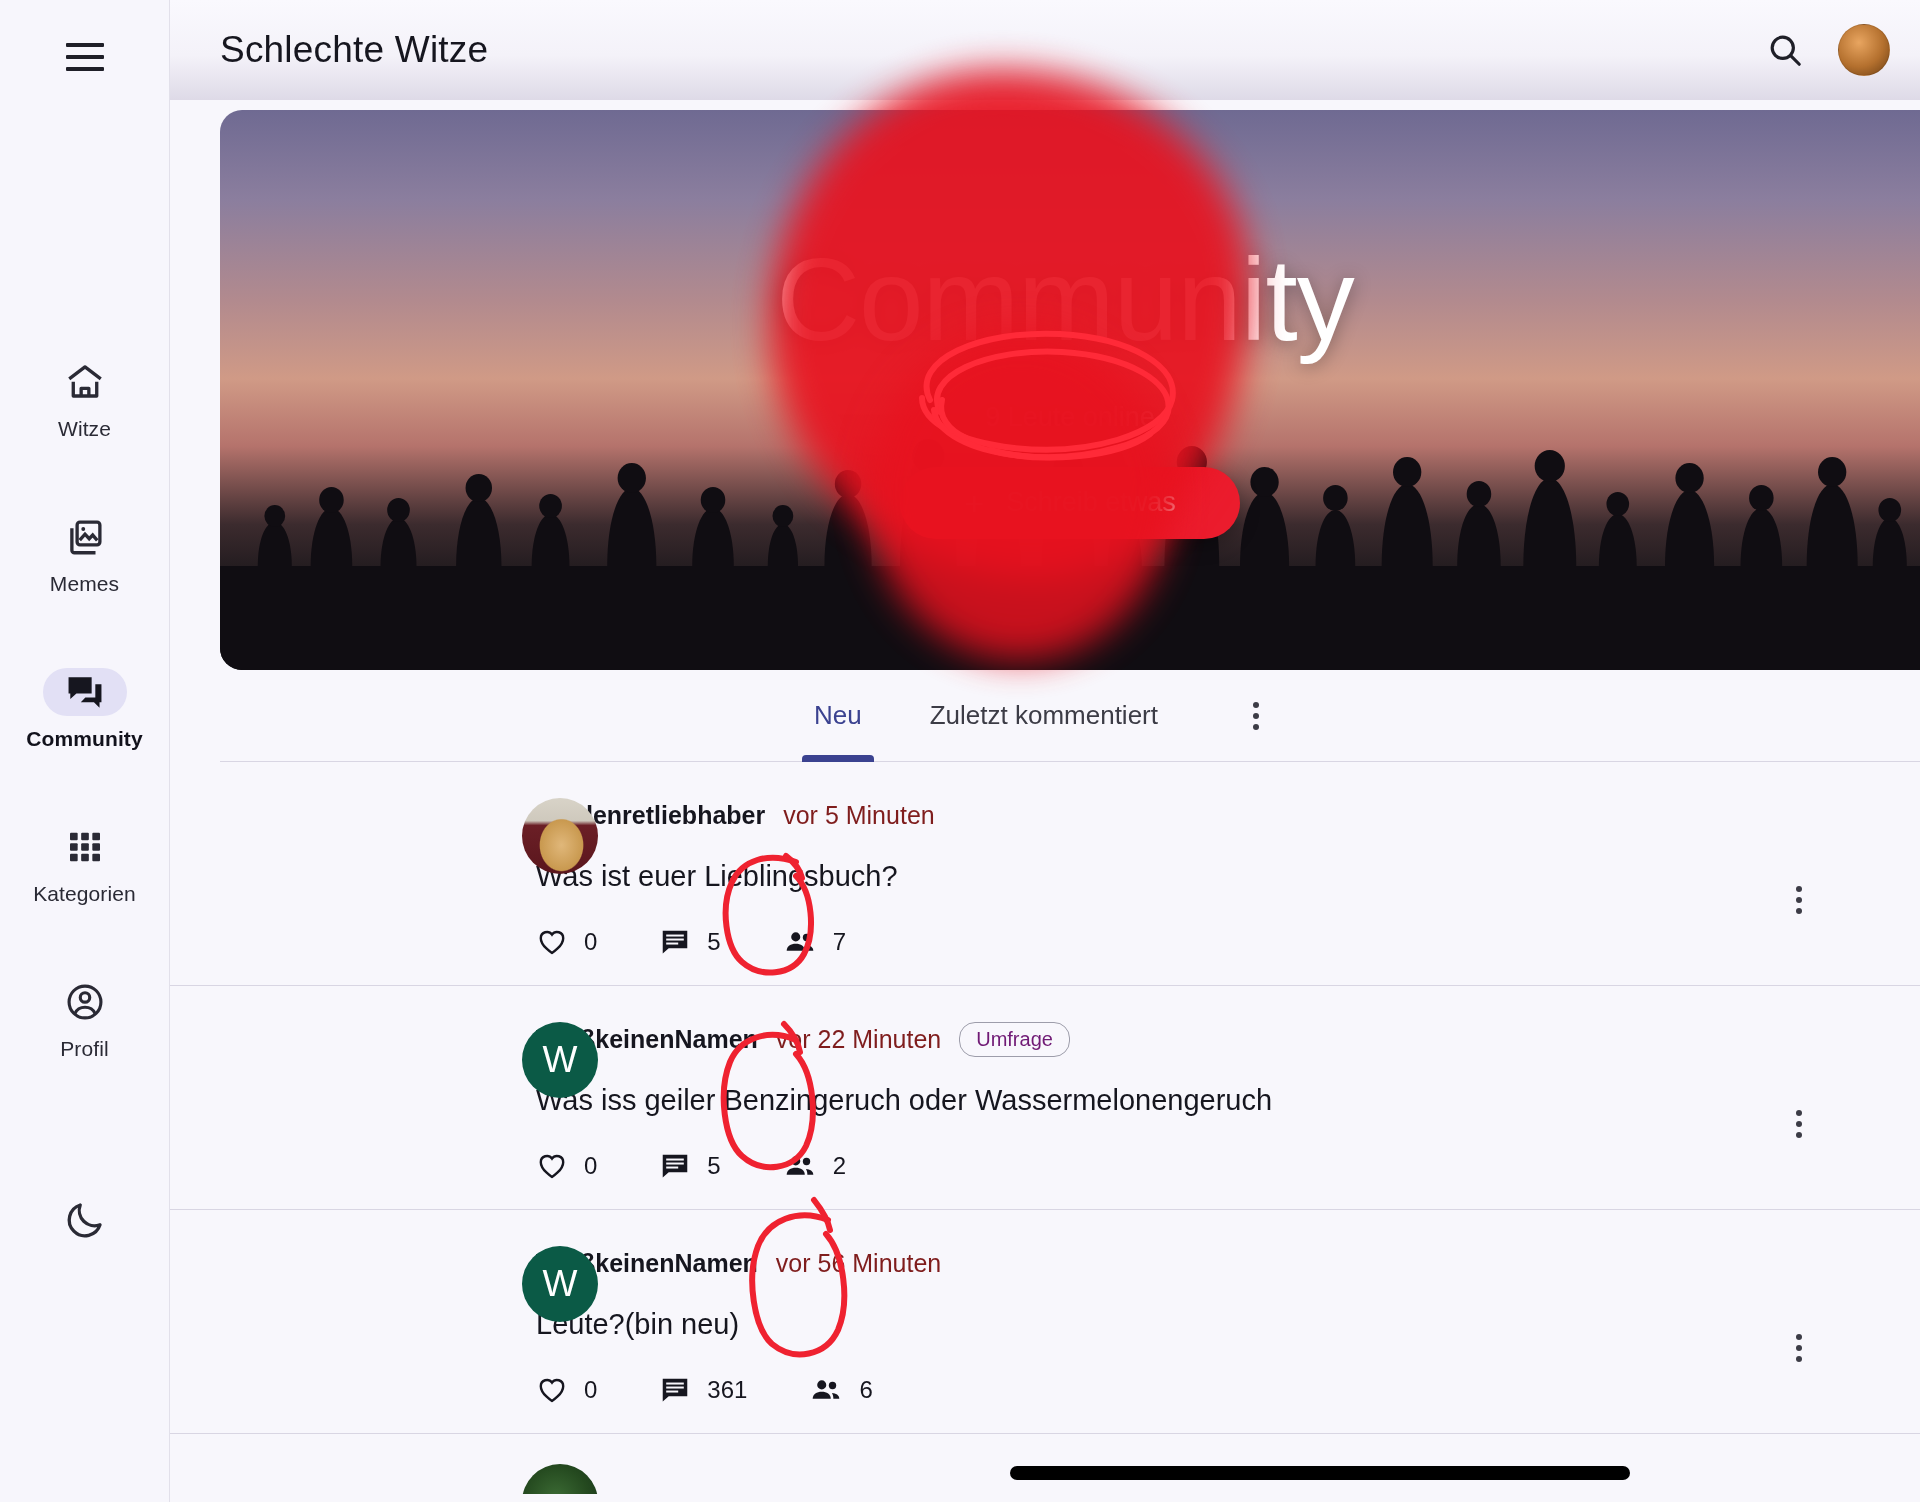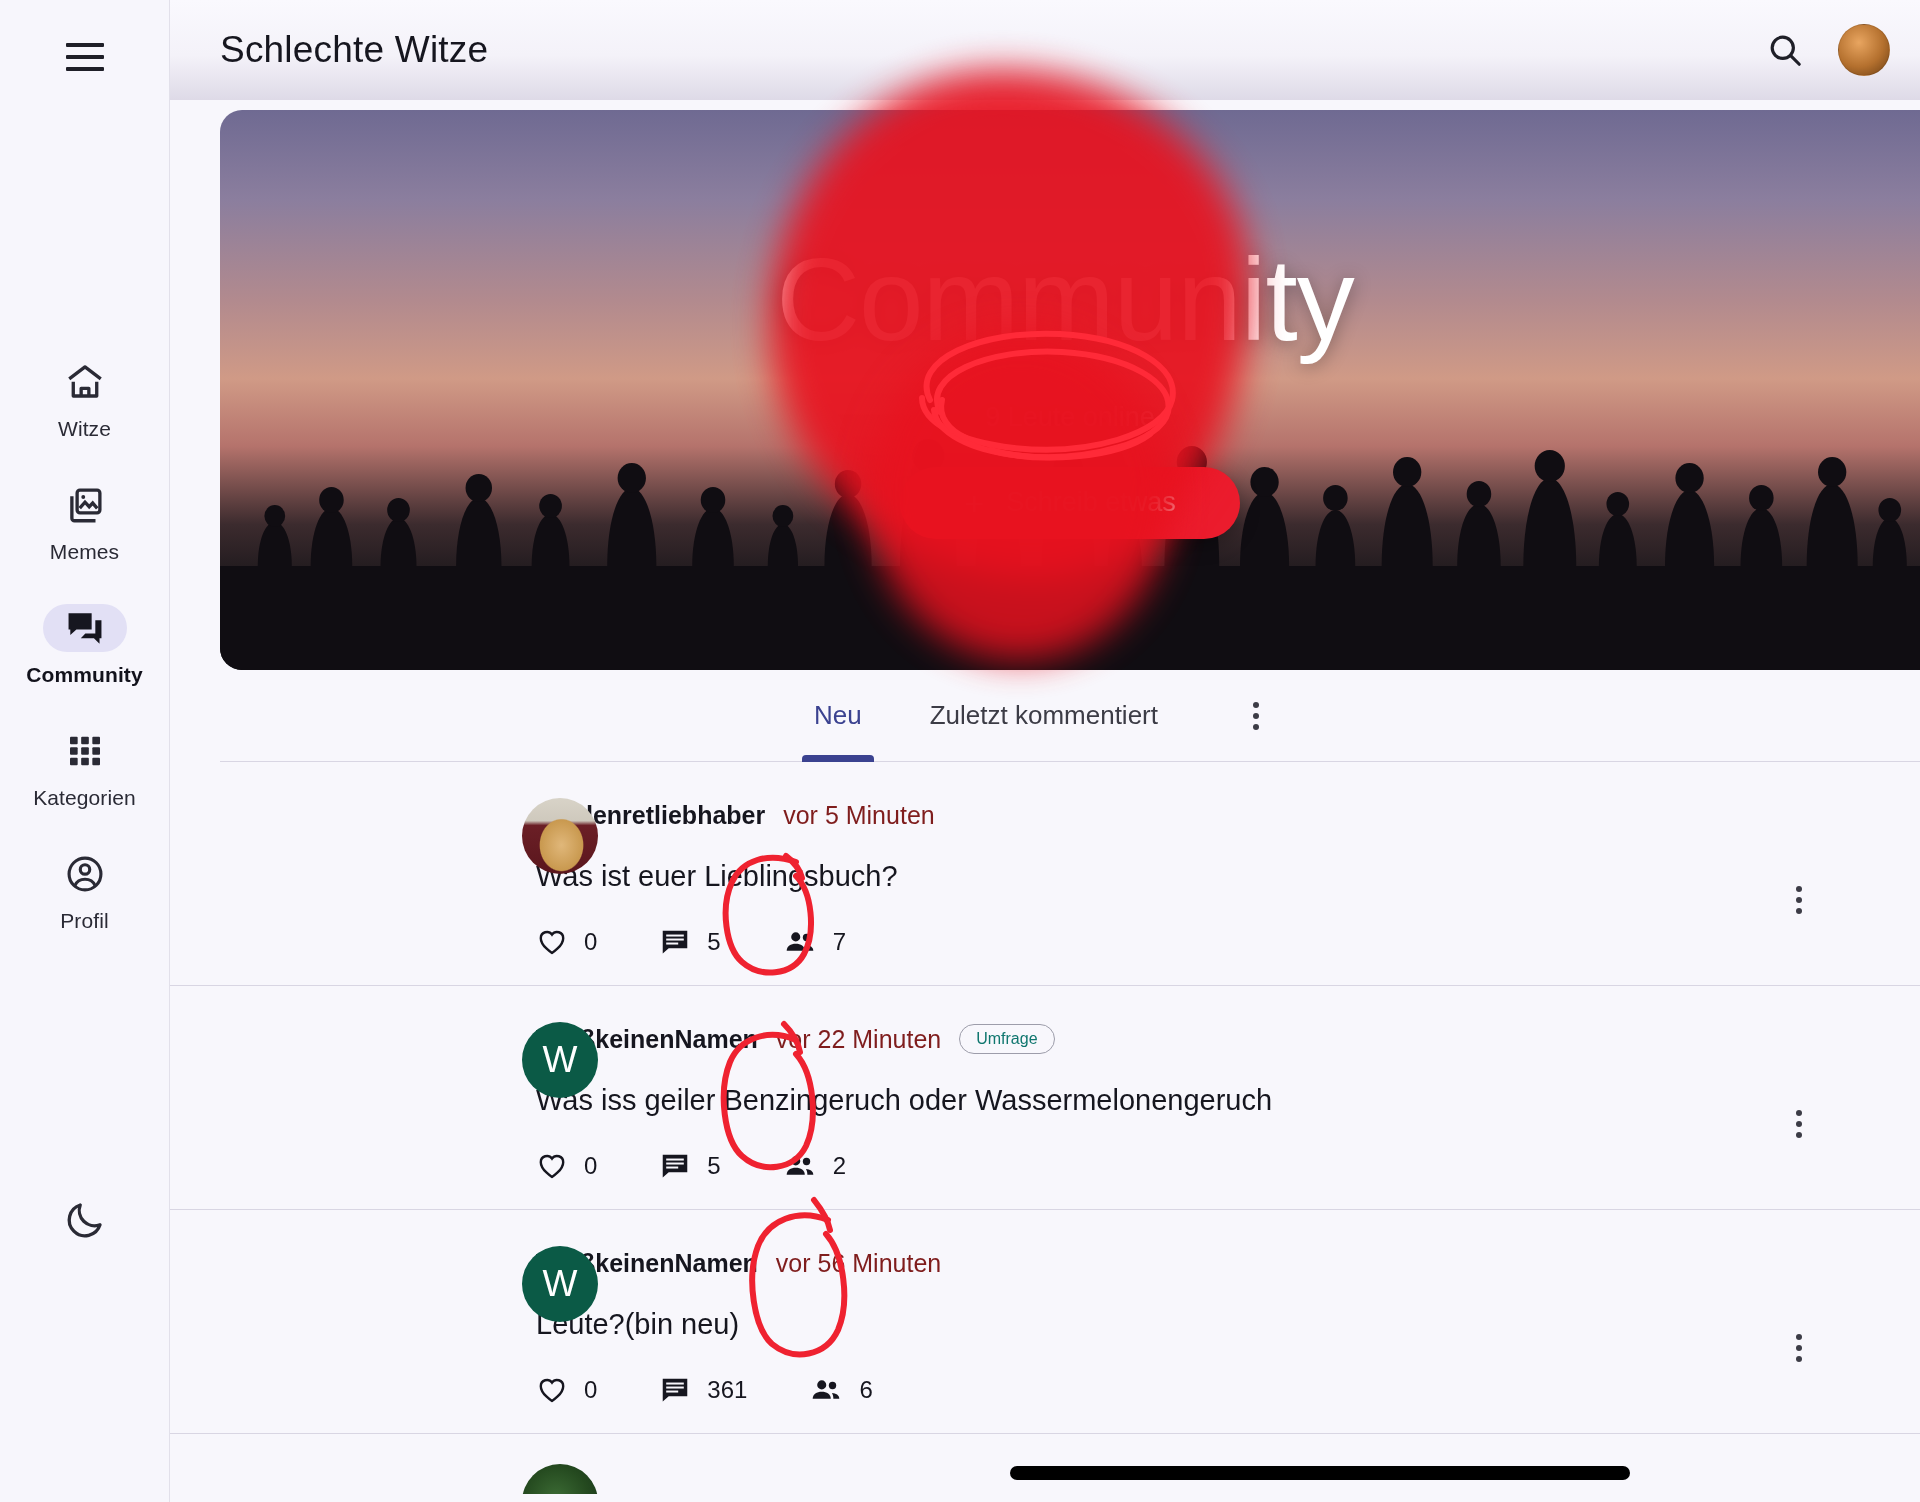--- a/index.html
+++ b/index.html
@@ -21,21 +21,21 @@
     position: relative;
   }
   .hamburger {
     margin-top: 26px;
     width: 62px; height: 62px;
     display: flex; flex-direction: column; justify-content: center; align-items: center;
     gap: 8px; cursor: pointer;
   }
   .hamburger span { display:block; width: 38px; height: 4px; background: #1f1f28; border-radius: 1px; }
 
-  .nav { margin-top: 270px; display: flex; flex-direction: column; align-items: center; gap: 40px; width: 100%; }
+  .nav { margin-top: 270px; display: flex; flex-direction: column; align-items: center; gap: 72px; width: 100%; }
   .nav-item { display: flex; flex-direction: column; align-items: center; width: 100%; cursor: pointer; }
   .nav-icon-pill {
     width: 84px; height: 48px; border-radius: 24px;
     display: flex; align-items: center; justify-content: center;
     margin-bottom: 11px;
   }
   .nav-item.active .nav-icon-pill { background: #e2e0f5; }
   .nav-item.active .nav-label { font-weight: bold; color: #12121c; }
   .nav-label { font-size: 21px; color: #2a2a35; letter-spacing: .1px; }
   .nav-icon-pill svg { display:block; }
@@ -166,21 +166,21 @@
   }
   .avatar.photo-plant {
     background:
       radial-gradient(circle at 45% 45%, #3c6b34 0%, #24491f 55%, #16301a 100%);
   }
   .post-body { flex: 1; min-width: 0; padding-left: 56px; }
   .post-head { display: flex; align-items: center; gap: 18px; height: 38px; }
   .post-author { font-size: 25px; color: #16161f; font-weight: bold; white-space: nowrap; }
   .post-time { font-size: 25px; color: #7f1d1d; white-space: nowrap; }
   .post-badge {
-    font-size: 16px; color: #0f766e;
+    font-size: 20px; color: #701a75;
     border: 1px solid #9d9daa; border-radius: 16px;
     padding: 5px 16px; white-space: nowrap;
   }
   .post-text { font-size: 29px; color: #16161f; margin-top: 26px; white-space: nowrap; }
   .post-actions { display: flex; align-items: center; gap: 62px; margin-top: 32px; }
   .action { display: flex; align-items: center; gap: 16px; cursor: pointer; }
   .action-count { font-size: 24px; color: #16161f; }
   .post-menu { position: absolute; right: 118px; top: 50%; transform: translateY(12px); cursor: pointer; }
 
   

